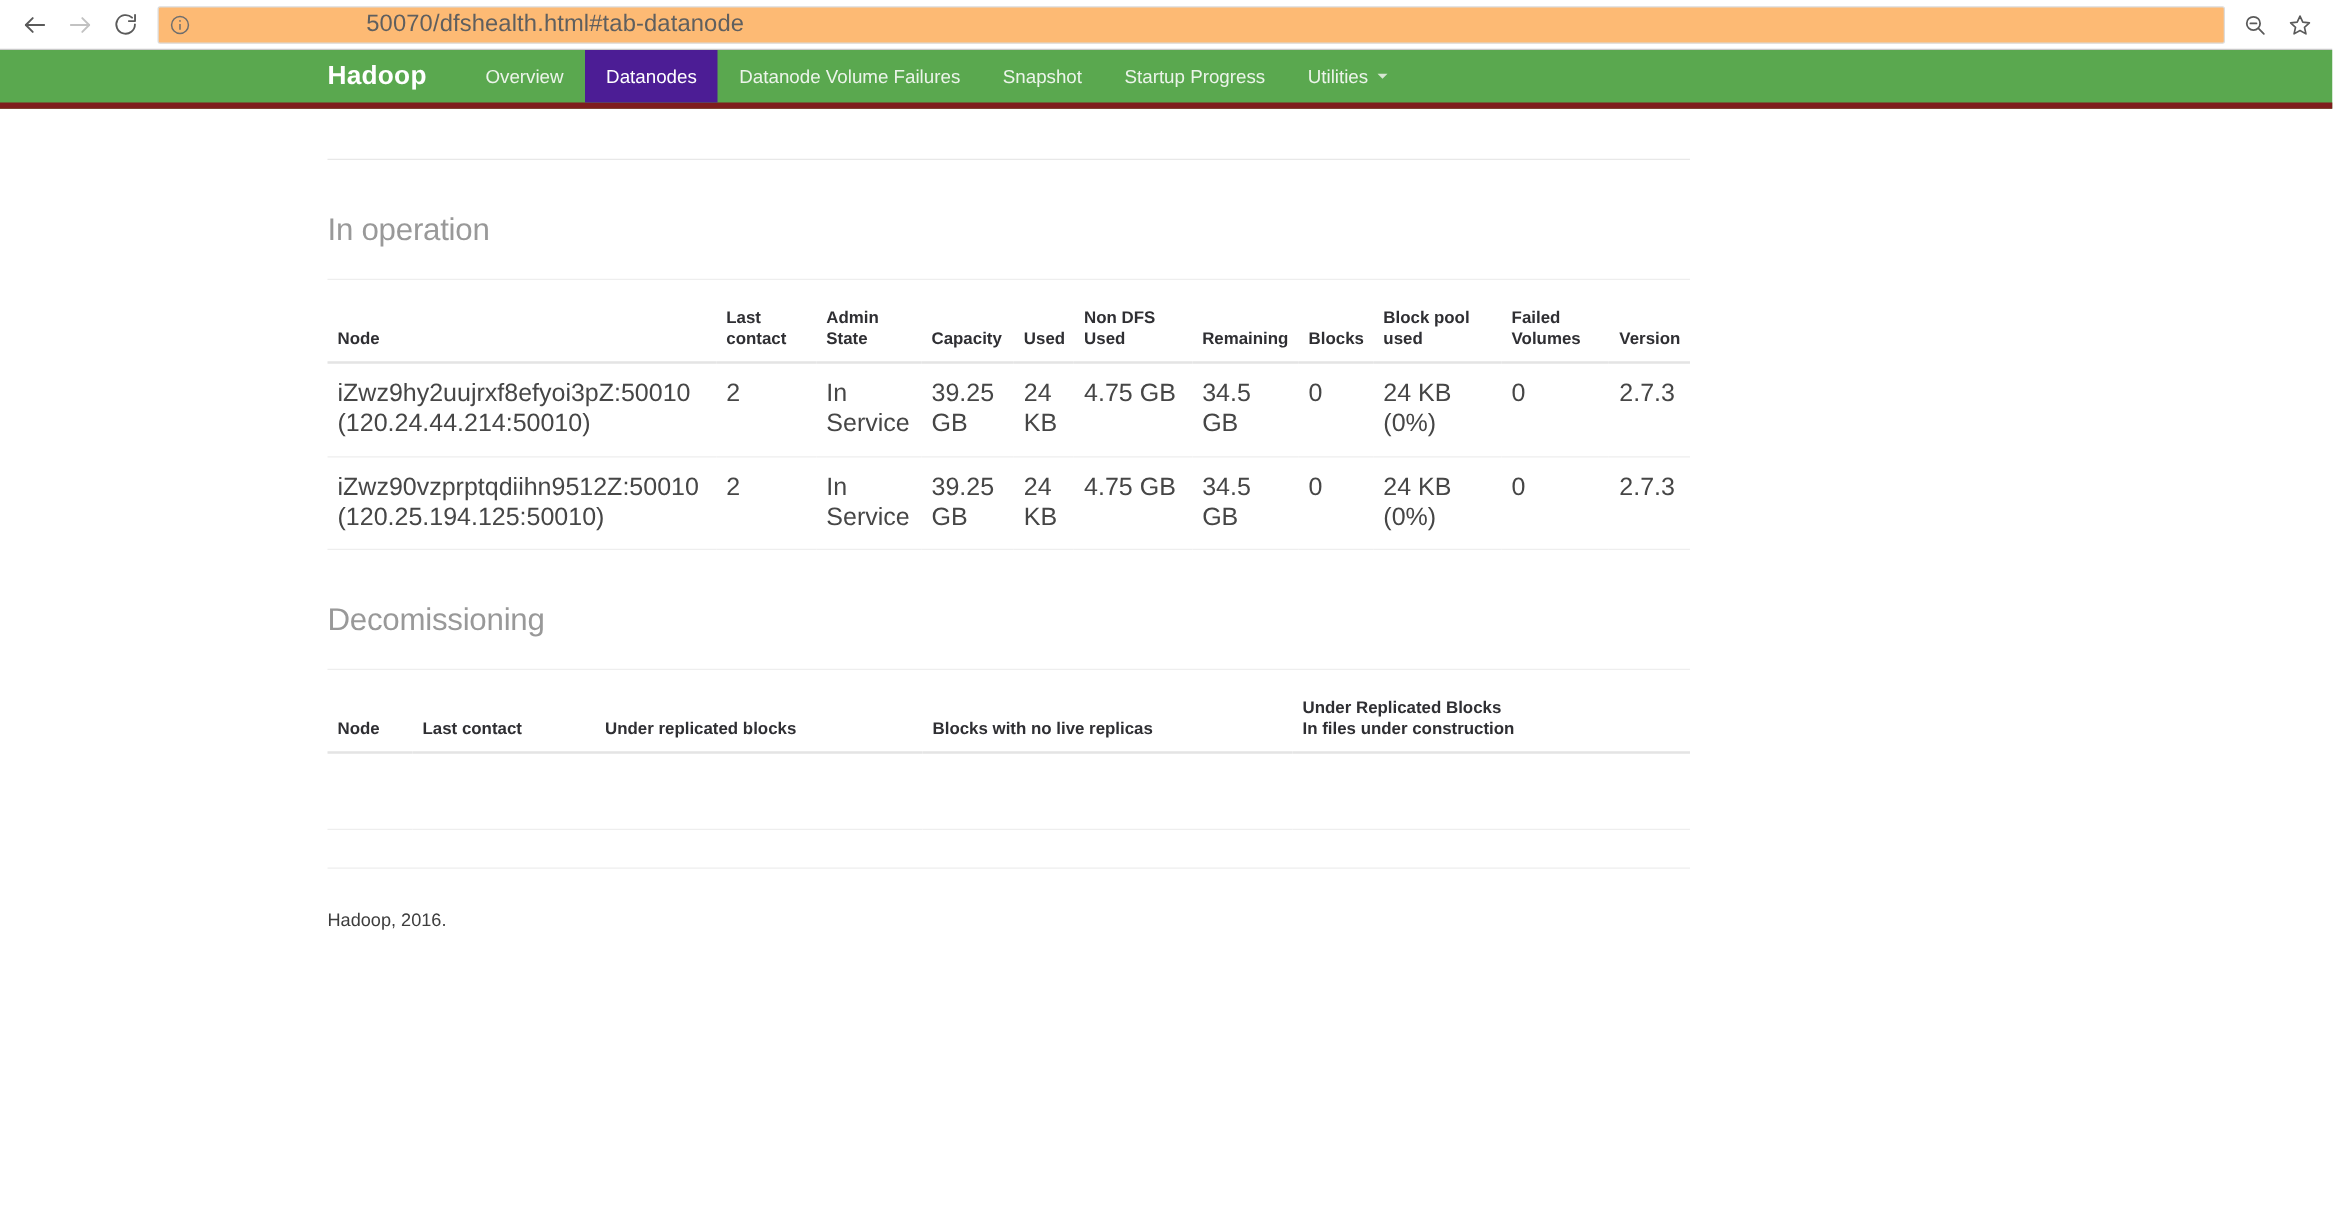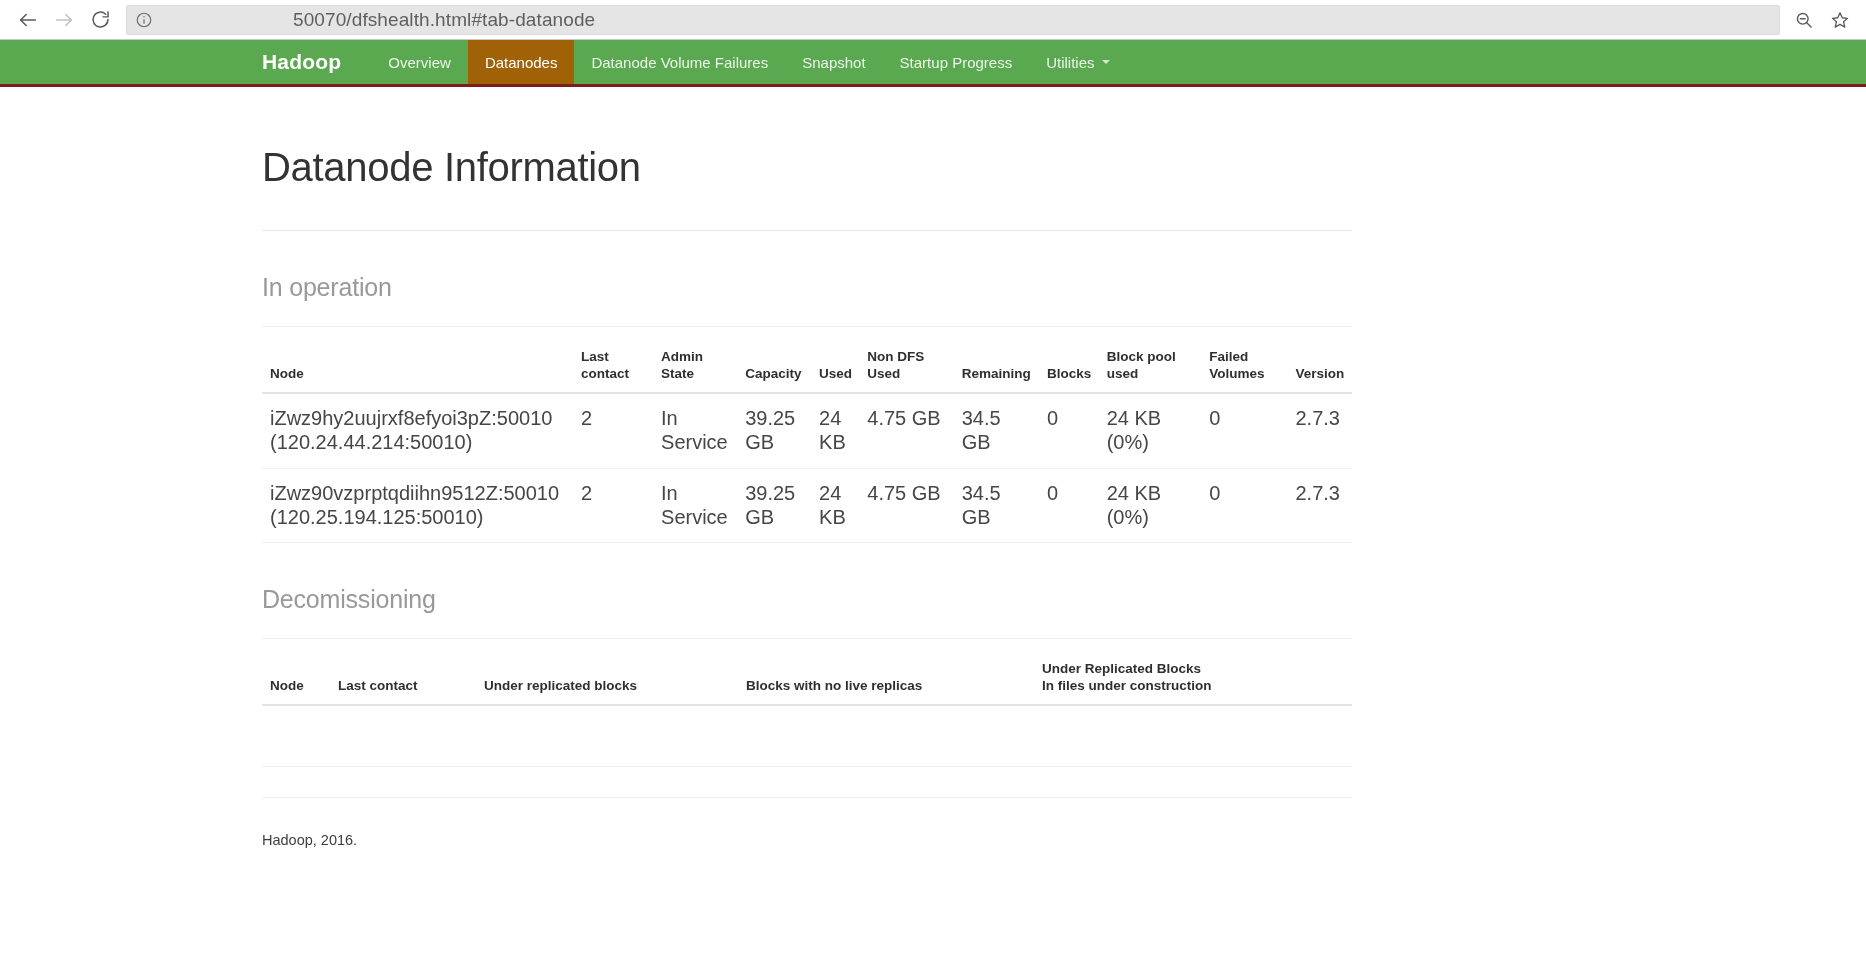--- a/index.html
+++ b/index.html
@@ -30,21 +30,21 @@
   .nav-btn.disabled { color: #c2c2c2; }
   .nav-btn svg { display: block; }
 
   .url-field {
     flex: 1 1 auto;
     height: 30px;
     margin-left: 8px;
     margin-right: 8px;
     border: 1px solid #dcdcdc;
     border-radius: 2px;
-    background: #e5e5e5;
+    background: #fdba74;
     display: flex;
     align-items: center;
     padding: 0 8px;
     min-width: 0;
   }
   .info-icon { color: #6e6e6e; flex: 0 0 auto; display:flex; align-items:center; }
   .url-text {
     font-size: 19px;
     color: #5f5f5f;
     margin-left: 140px;
@@ -56,40 +56,40 @@
   .chrome-right { display: flex; align-items: center; flex: 0 0 auto; gap: 4px; }
   .chrome-right .nav-btn { width: 32px; height: 32px; }
 
   
   .navbar {
     height: 47px;
     background: #5aa84f;
     display: flex;
     align-items: stretch;
     padding-left: 262px;
-    border-bottom: 3px solid #7f1d1d;
+    border-bottom: 5px solid #7f1d1d;
   }
   .brand {
     display: flex; align-items: center;
     color: #ffffff;
     font-size: 21px;
     font-weight: bold;
     padding: 0 16px 0 0;
     margin-right: 14px;
     letter-spacing: 0.2px;
   }
   .nav-item {
     display: flex; align-items: center;
     padding: 16px 17px;
     color: #ecf4ea;
     font-size: 15px;
     white-space: nowrap;
   }
   .nav-item.active {
-    background: #a16207;
+    background: #4c1d95;
     color: #ffffff;
   }
   .caret {
     display: inline-block;
     margin-left: 7px;
     width: 0; height: 0;
     border-left: 4px solid transparent;
     border-right: 4px solid transparent;
     border-top: 4px solid #d6e6d2;
   }
@@ -268,21 +268,20 @@
   </div>
   <div class="nav-item">
     <span>Utilities</span>
     <span class="caret"></span>
   </div>
 </div>
 
 <div class="page">
   <div class="content">
 
-    <h1 class="page-title">Datanode Information</h1>
     <hr class="title-rule">
 
     <h2 class="section-title">In operation</h2>
     <hr class="section-rule">
 
     <table class="dn-table">
       <thead>
         <tr>
           <th class="c-node">Node</th>
           <th class="c-last">Last<br>contact</th>

